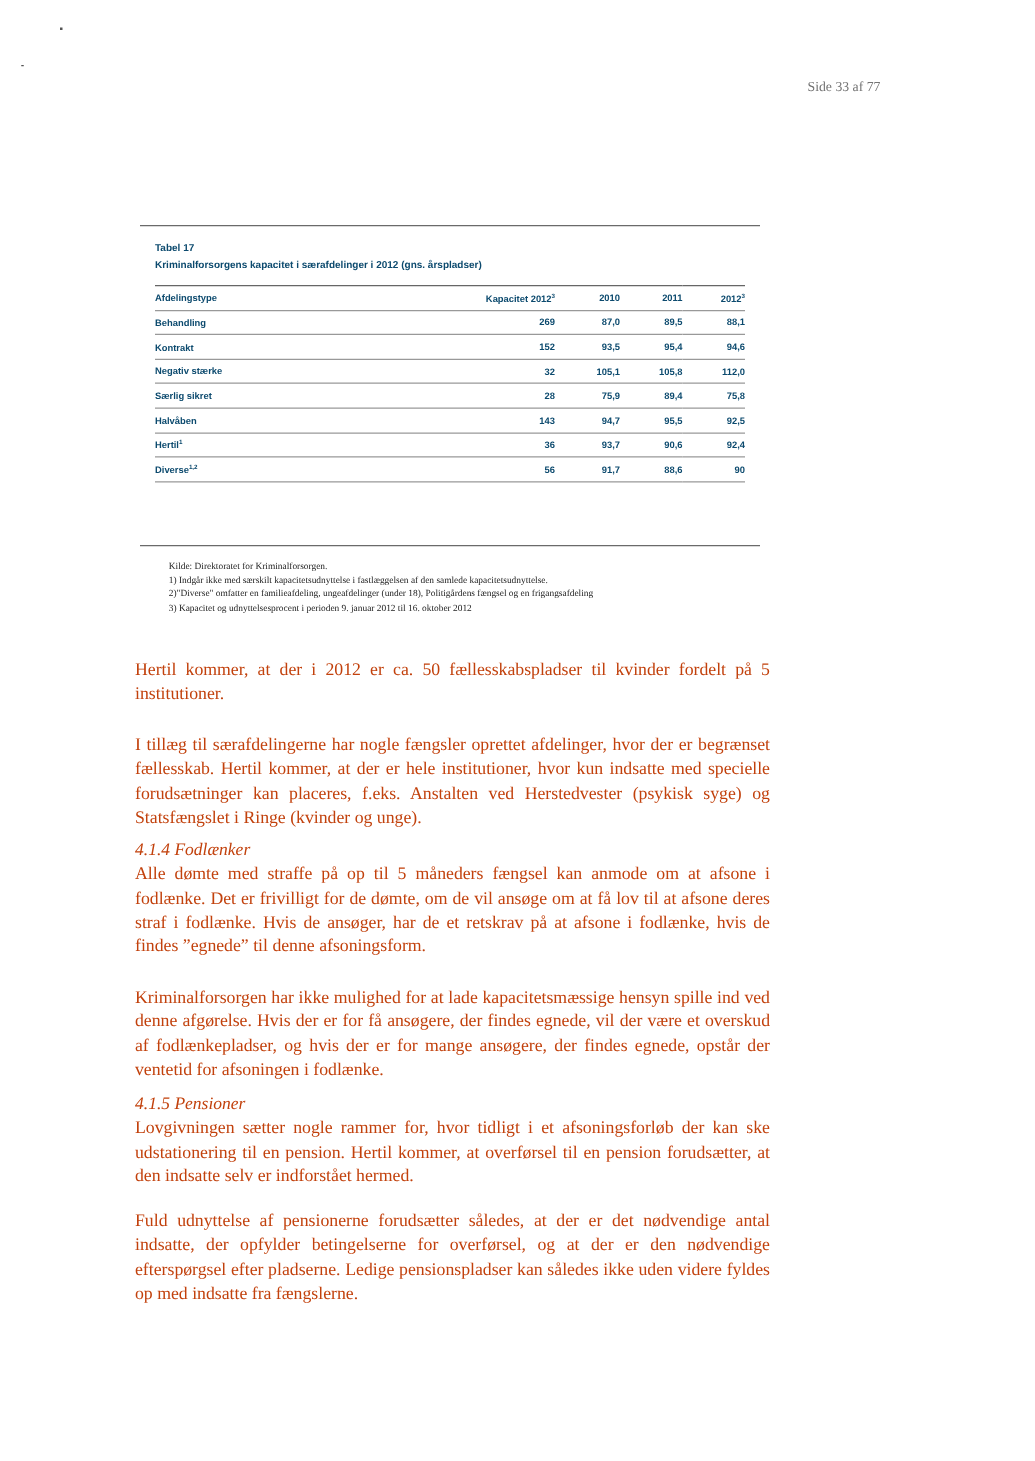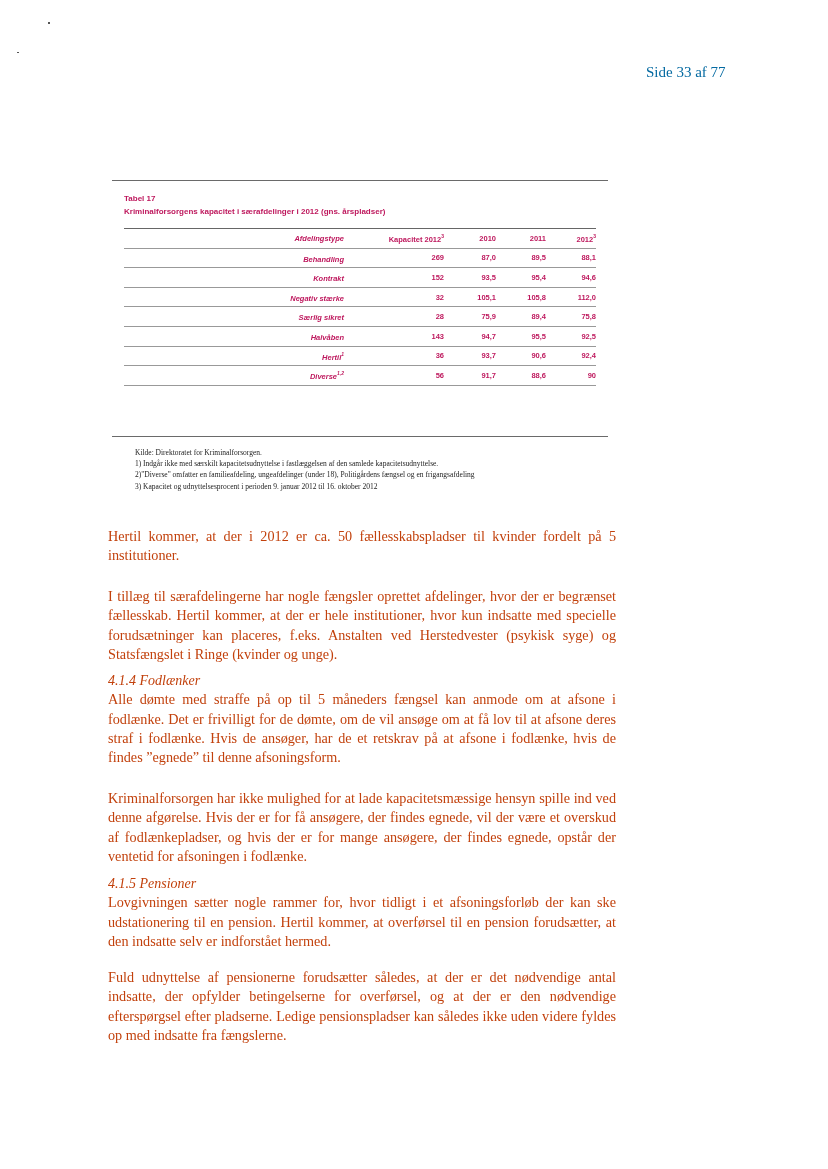--- a/index.html
+++ b/index.html
@@ -1,26 +1,26 @@
 <!DOCTYPE html>
 <html><head>
 <meta charset="utf-8">
 <style>
   html, body { margin: 0; padding: 0; background: #ffffff; }
   body { width: 828px; height: 1169px; position: relative; overflow: hidden; color: #1a1a1a; }
   .speck { position: absolute; background: #555; }
-  .page-num { position: absolute; left: 646px; top: 64px; font-family: "Liberation Serif", serif; font-size: 15px; color: #0369a1; }
+  .page-num { position: absolute; left: 646px; top: 64px; font-family: "Liberation Serif", serif; font-size: 11px; color: #737373; }
   .rule { position: absolute; left: 112px; width: 496px; height: 1px; background: #6a6a6a; }
-  .table-block { position: absolute; left: 124px; top: 194px; width: 472px; font-family: "Liberation Sans", sans-serif; color: #be185d; }
+  .table-block { position: absolute; left: 124px; top: 194px; width: 472px; font-family: "Liberation Sans", sans-serif; color: #0c4a6e; }
   .tbl-num { font-size: 8px; font-weight: bold; margin: 0 0 4px 0; }
   .tbl-title { font-size: 8px; font-weight: bold; margin: 0 0 12px 0; }
   table { border-collapse: collapse; width: 472px; font-size: 7.5px; }
   th, td { padding: 0; height: 18.6px; border-bottom: 1px solid #999; }
   thead tr th { border-top: 1px solid #666; font-weight: bold; }
-  th.l, td.l { text-align: right; font-style: italic; }
+  th.l, td.l { text-align: left; }
   th.r, td.r { text-align: right; }
   td.r { font-weight: bold; }
   td.l { font-weight: bold; }
   tr.total td { font-weight: bold; }
   sup { font-size: 5px; }
   .notes { position: absolute; left: 124px; top: 447px; font-family: "Liberation Serif", serif; font-size: 7.5px; line-height: 11.2px; color: #222; }
   .notes div { white-space: nowrap; padding-left: 11px; }
   .body-text { position: absolute; left: 108px; width: 508px; font-family: "Liberation Serif", serif; font-size: 14.2px; line-height: 19.3px; color: #c2410c; }
   .body-text p { margin: 0; text-align: justify; }
   .heading { font-style: italic; font-size: 14px; margin: 0; }

